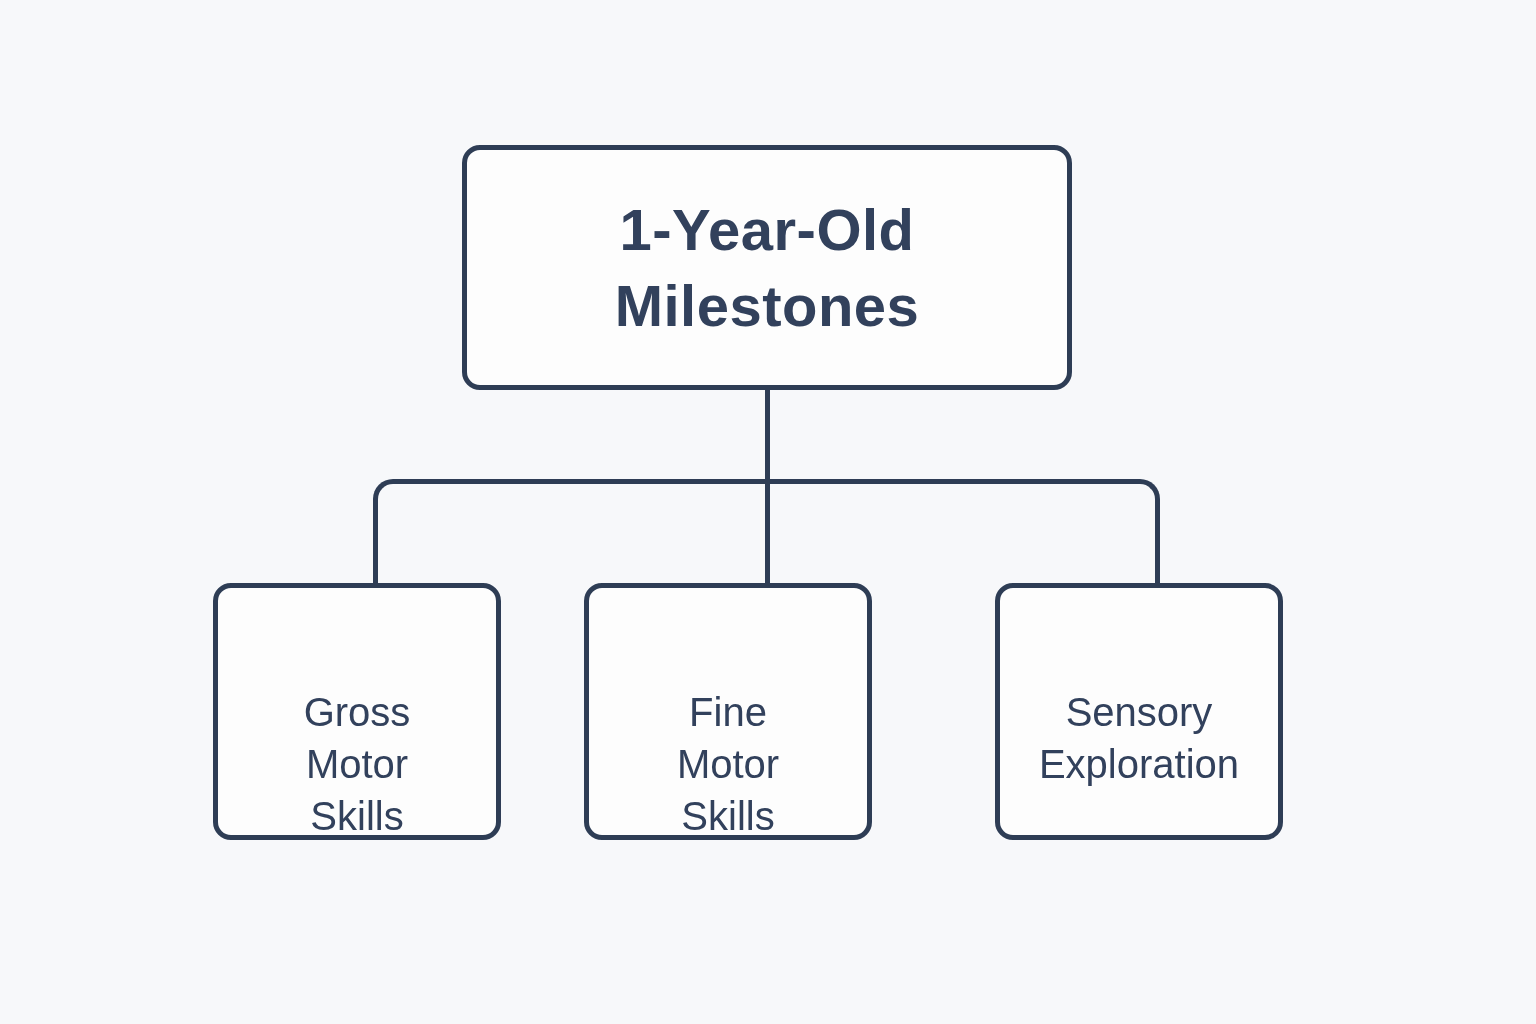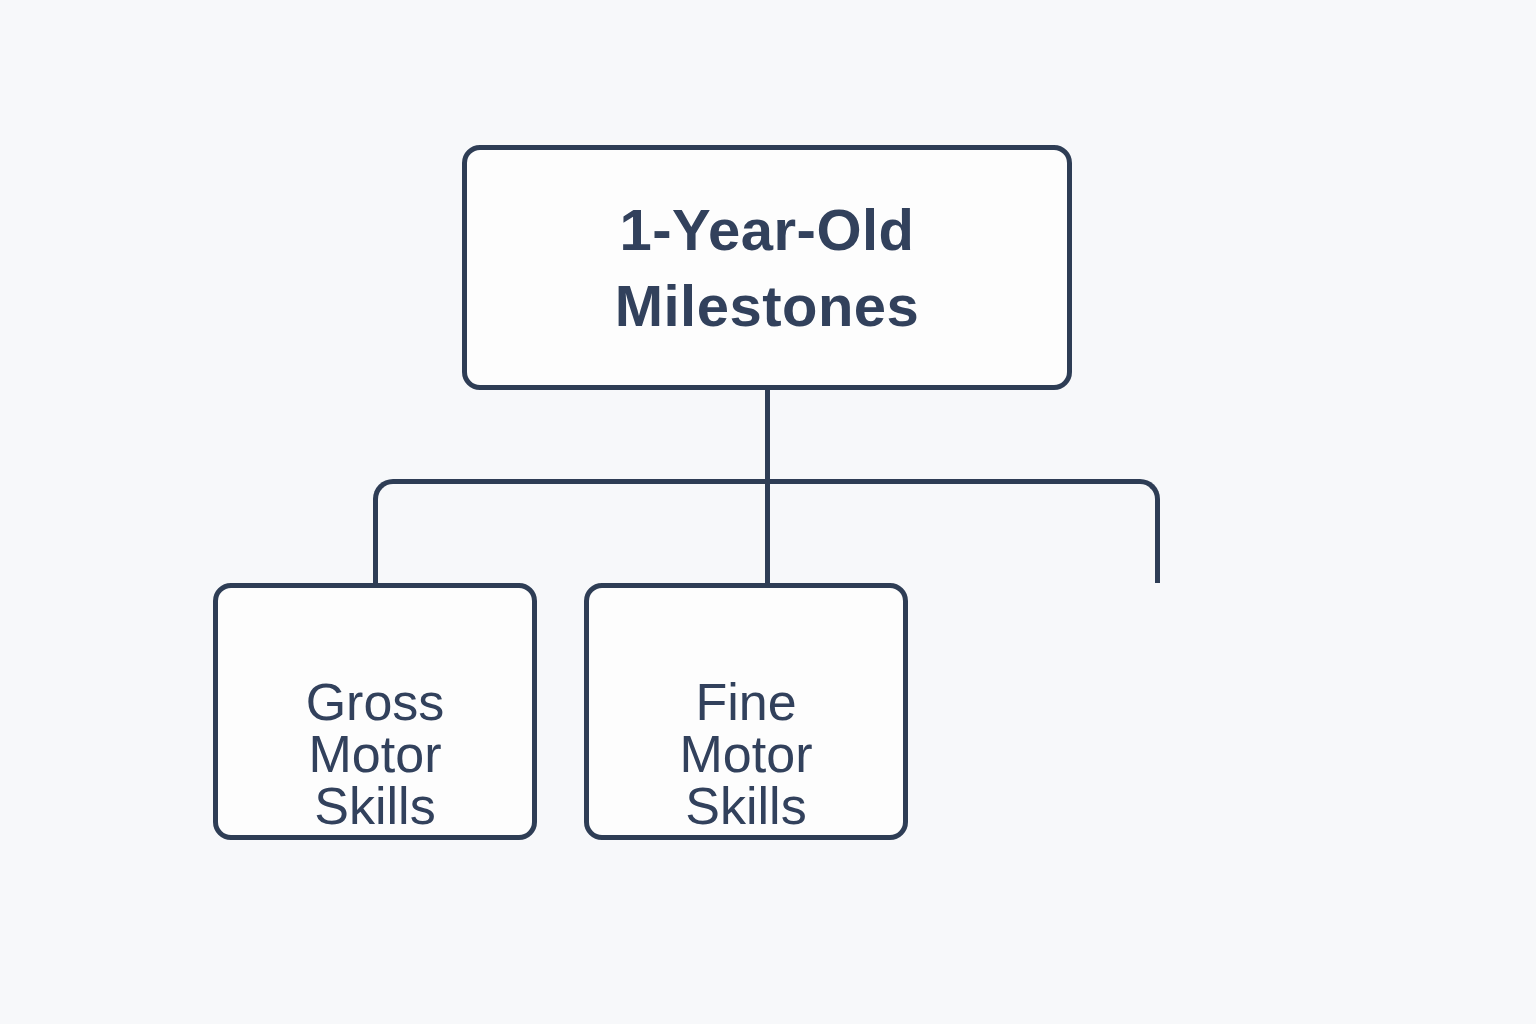--- a/index.html
+++ b/index.html
@@ -34,25 +34,25 @@
     height: 245px;
     display: flex;
     align-items: center;
     justify-content: center;
     font-size: 58px;
     font-weight: 700;
     line-height: 1.3;
     letter-spacing: 0.5px;
   }
   .node-child {
-    width: 324px;
+    width: 288px;
     height: 257px;
     top: 583px;
-    padding-top: 36px;
-    font-size: 52px;
+    padding-top: 46px;
+    font-size: 40px;
     font-weight: 500;
     line-height: 52px;
   }
   .node-child-1 { left: 213px; }
   .node-child-2 { left: 584px; }
   .node-child-3 { left: 995px; }
 
   .connector {
     position: absolute;
     box-sizing: border-box;
@@ -94,14 +94,18 @@
 Motor
 Skills</span>
   </div>
 
   <div class="node node-child node-child-2">
     <span>Fine
 Motor
 Skills</span>
   </div>
 
+  <div class="node node-child node-child-3">
+    <span>Sensory
+Exploration</span>
+  </div>
 
 </div>
 
 </body></html>

